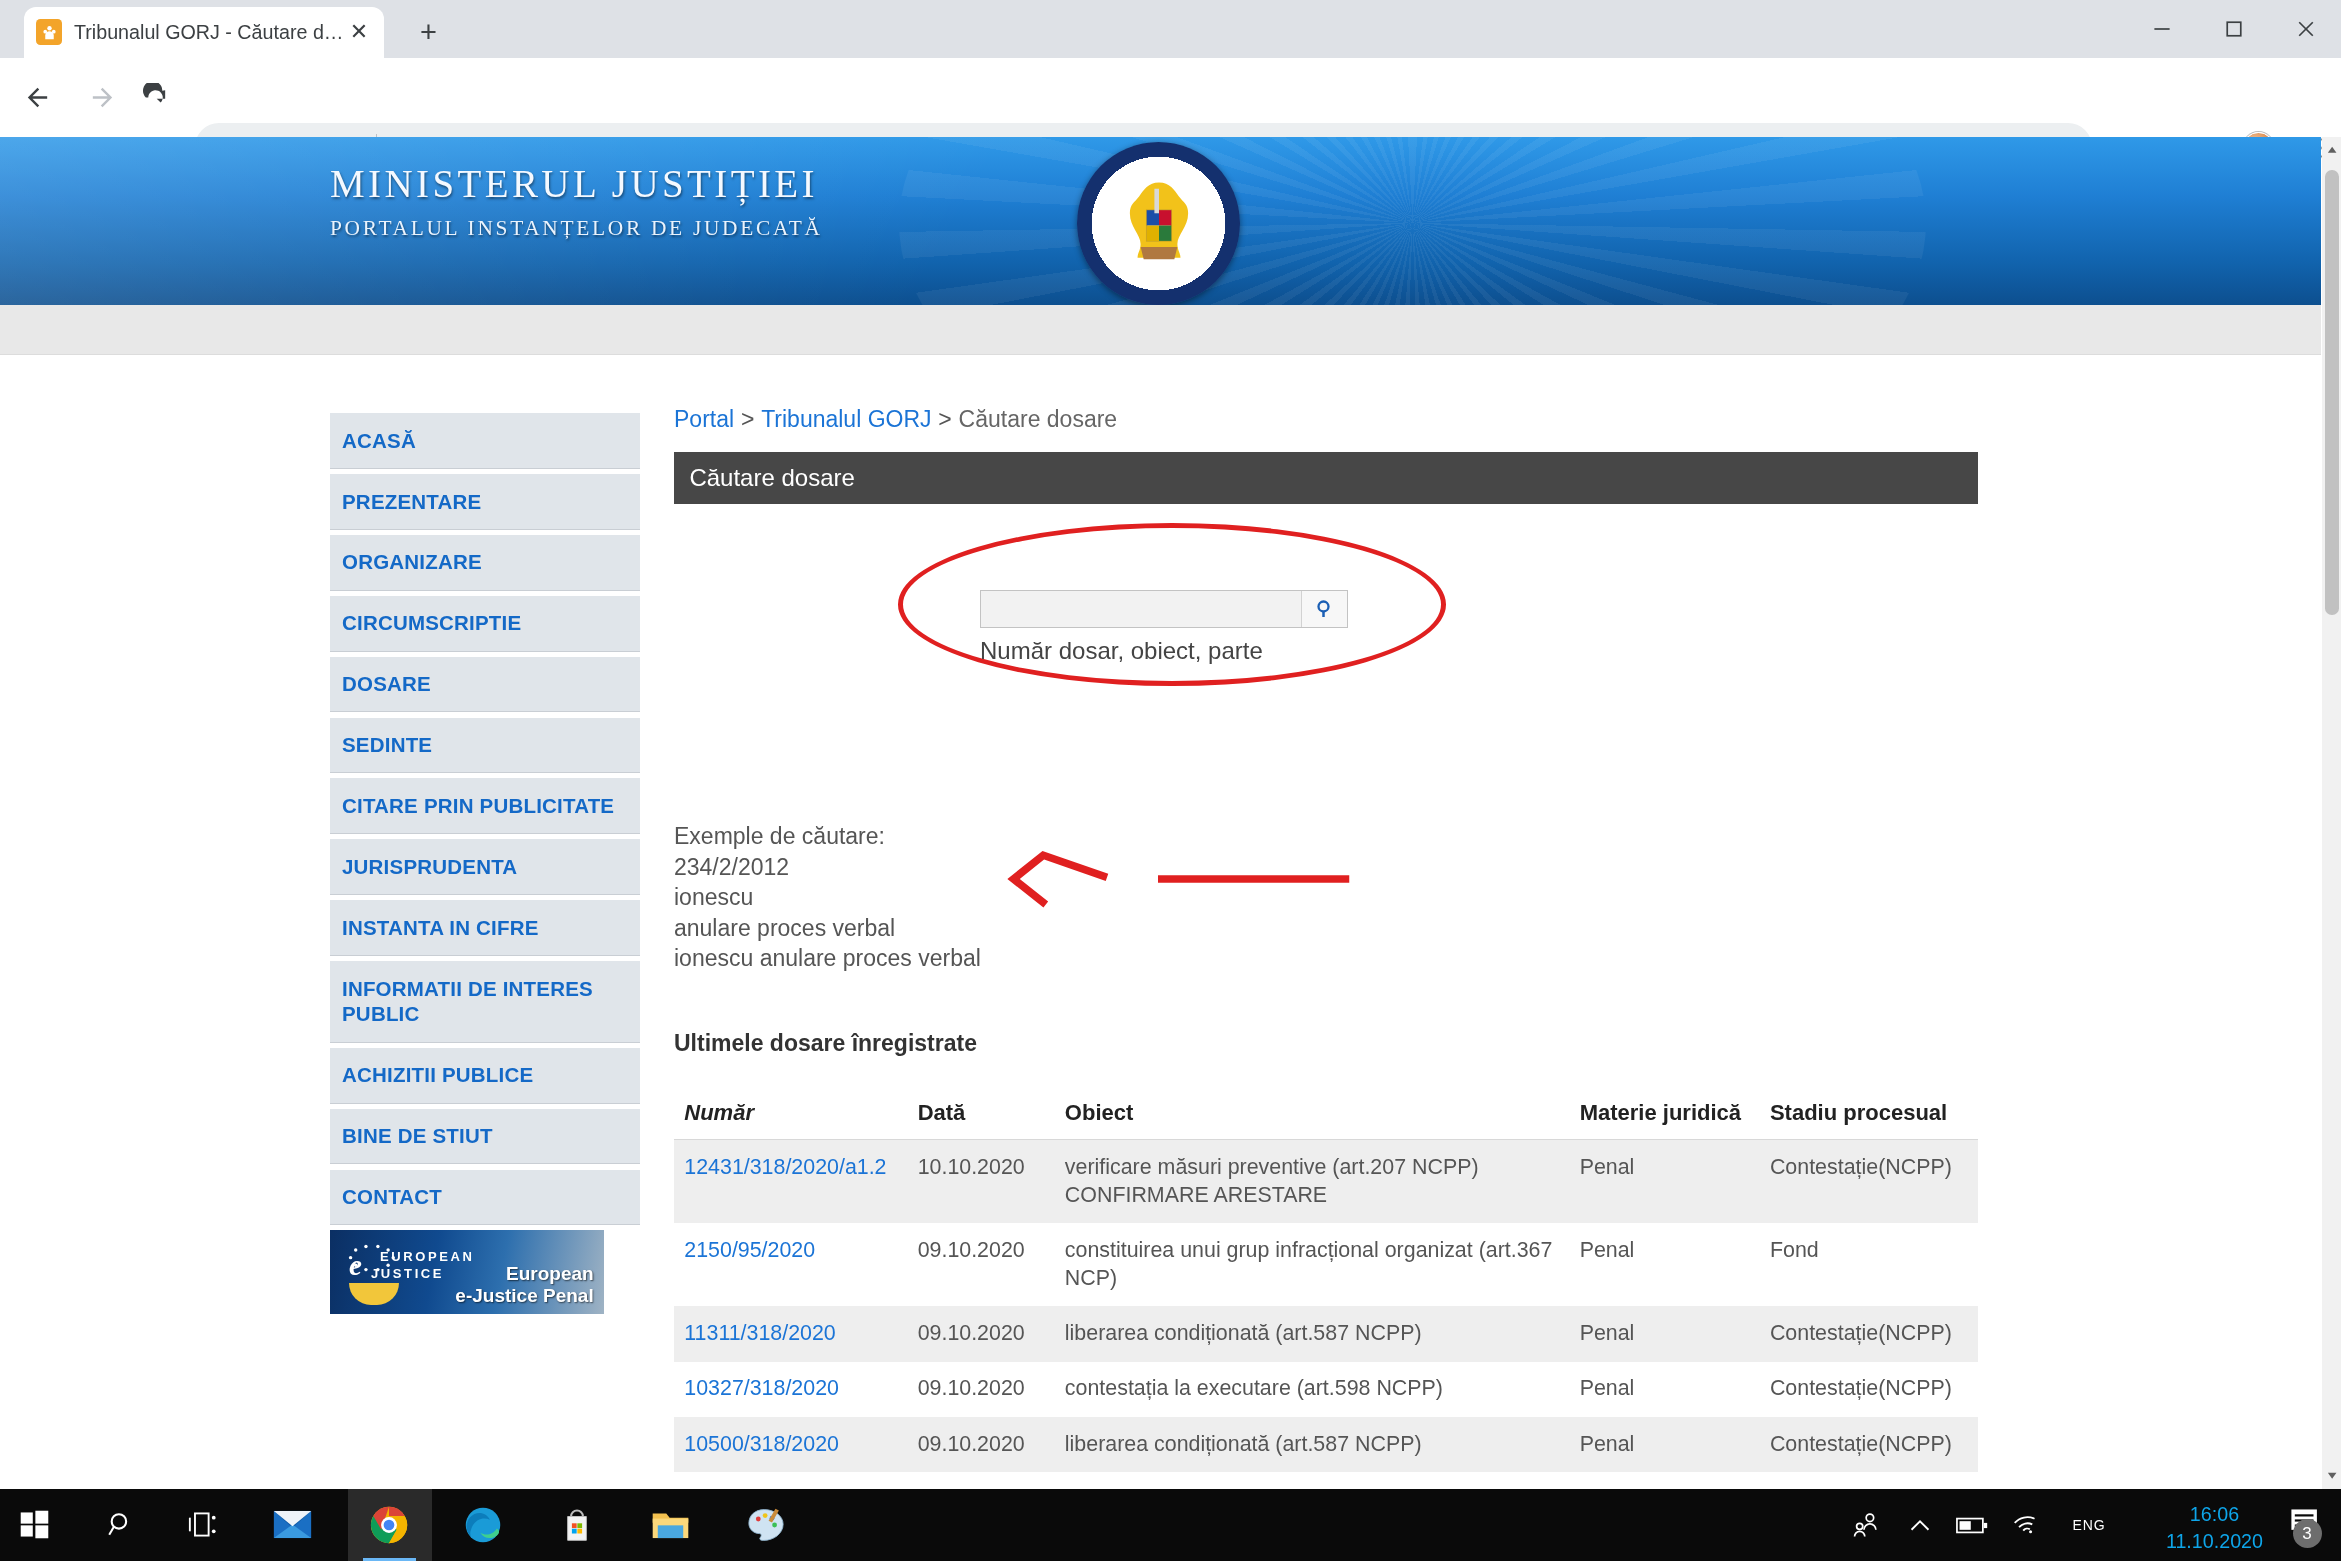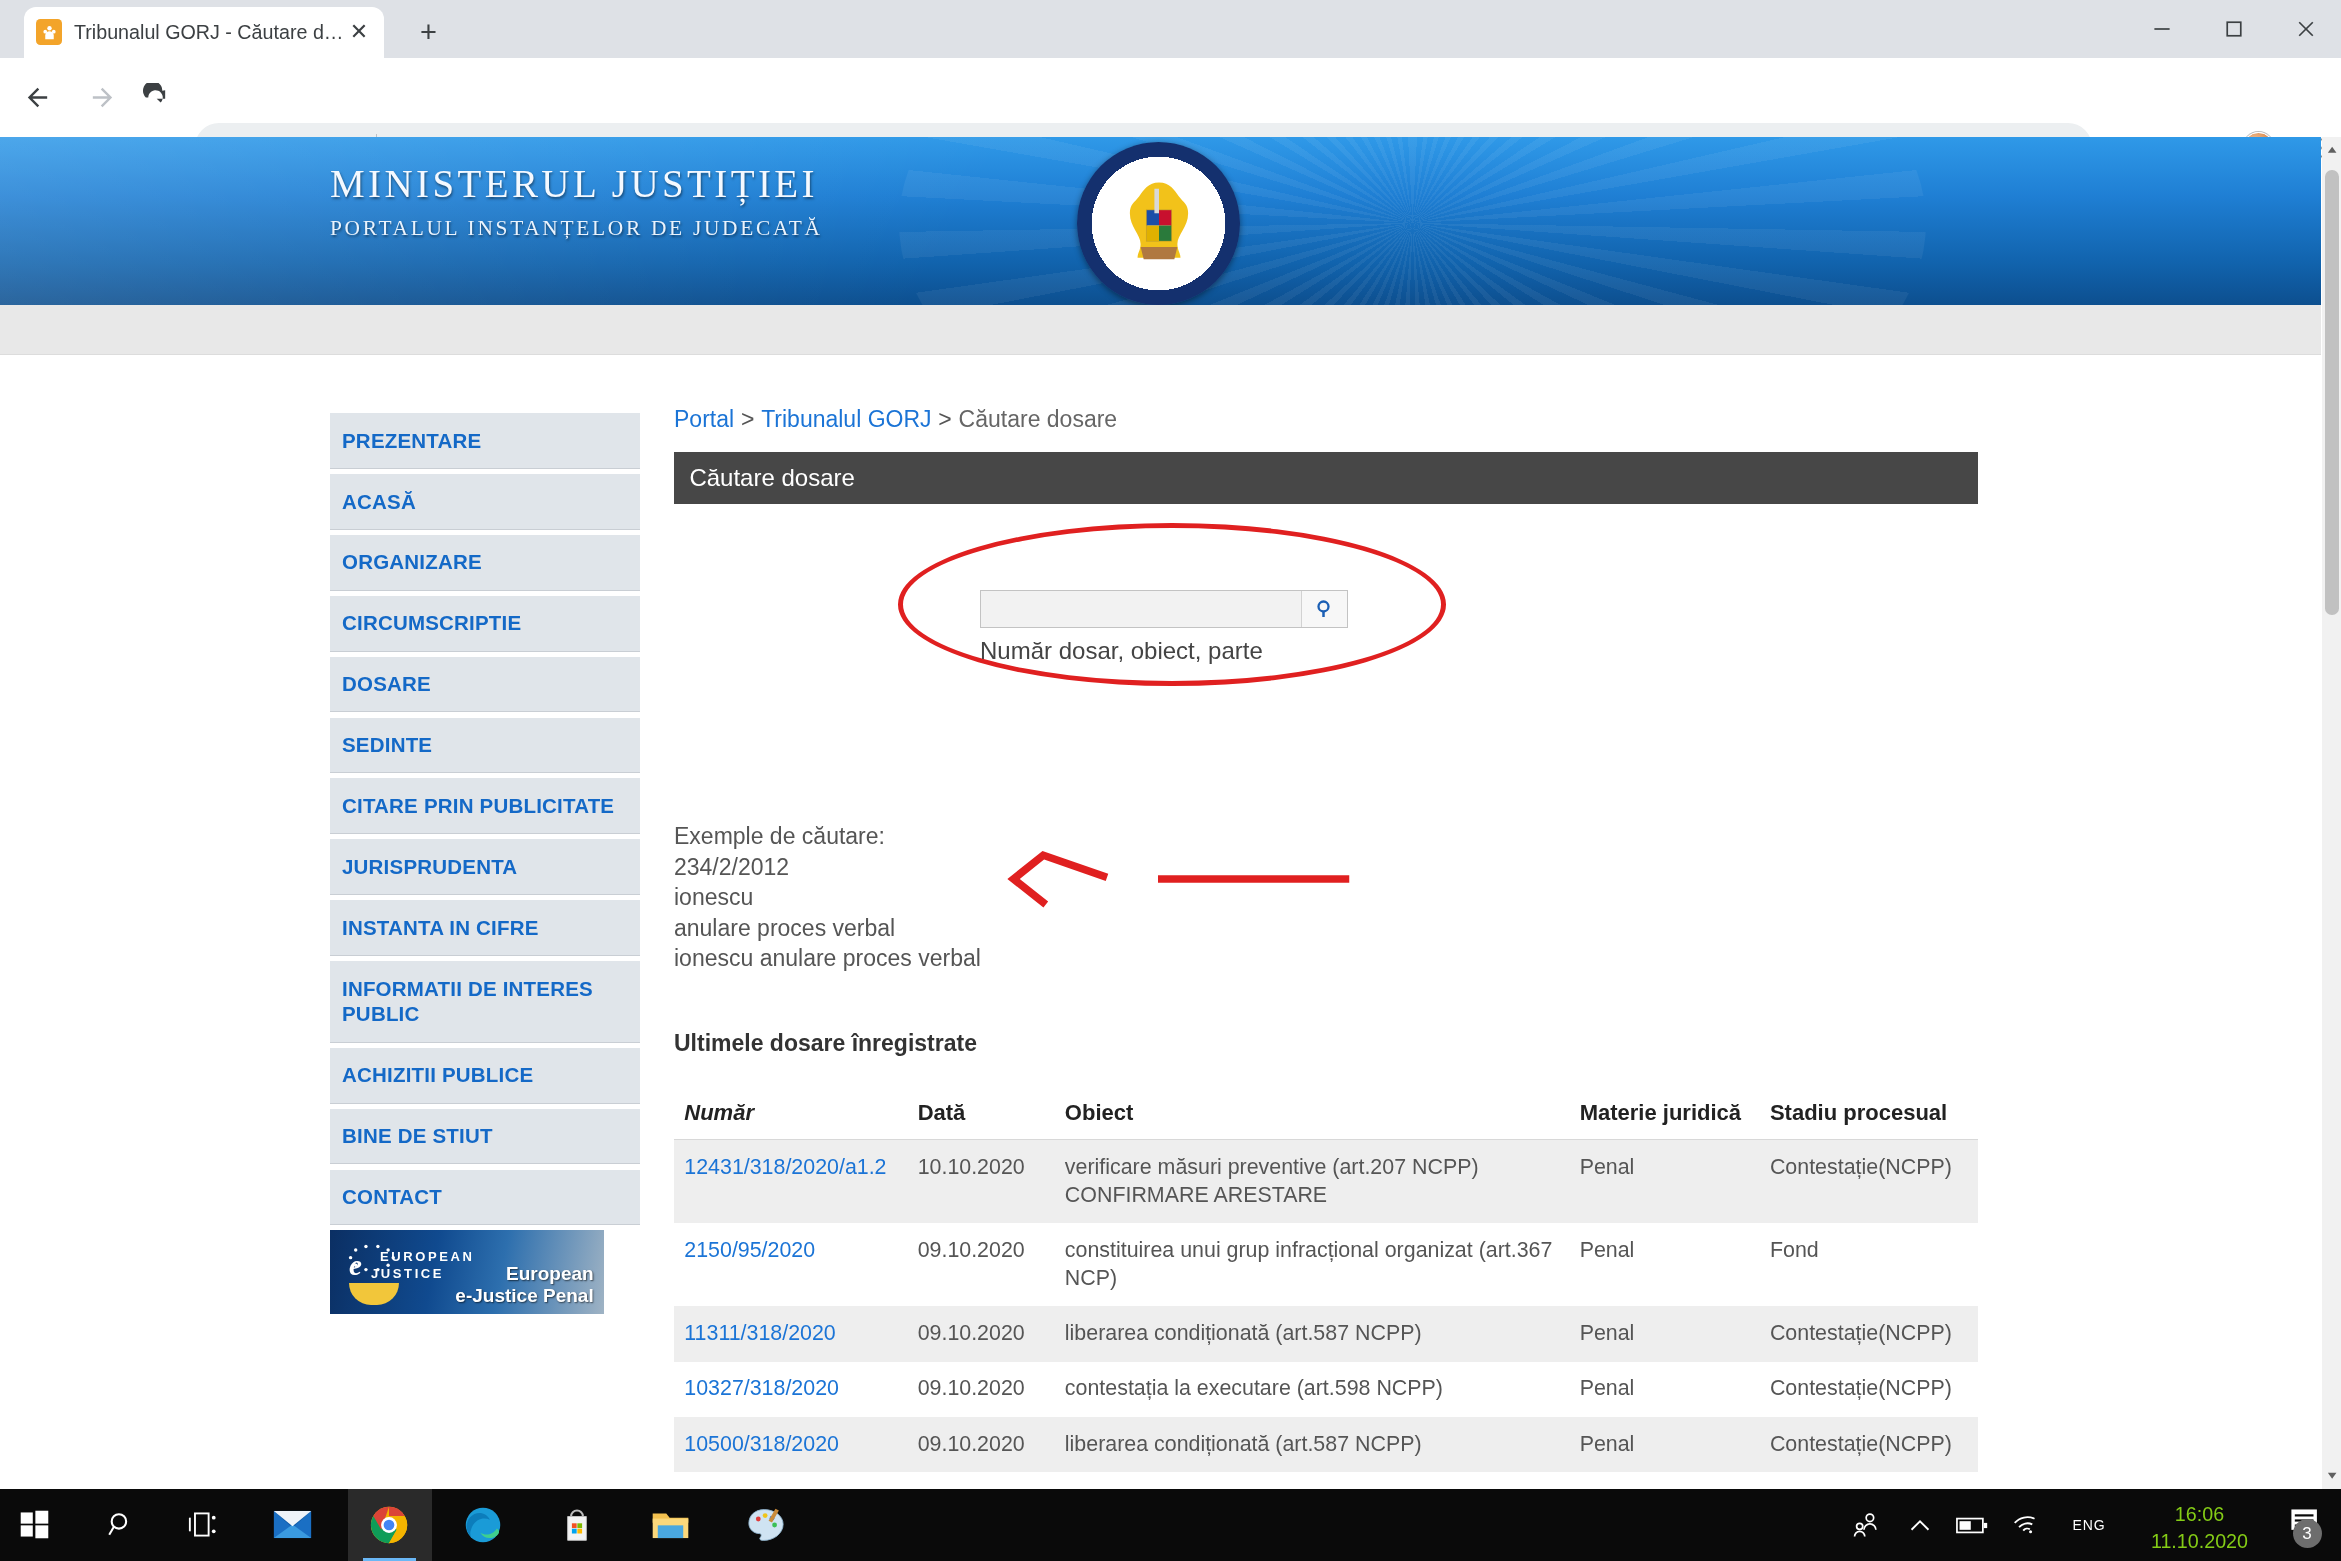--- a/index.html
+++ b/index.html
@@ -172,21 +172,21 @@
   .pscroll .ar { position:absolute; left:0; width:20.5px; height:20.5px; display:flex; align-items:center; justify-content:center; }
   .pscroll .ar.up { top:3.4px; } .pscroll .ar.down { bottom:3.4px; }
 
   
   #taskbar { position:absolute; left:0; top:1489px; width:2342px; height:72px; background:#0a0a0a; }
   .tb-ico { position:absolute; top:10.3px; width:51px; height:51px; display:flex; align-items:center; justify-content:center; }
   .tb-active { position:absolute; top:0; width:84px; height:72px; background:#2a2a2a; }
   .tb-active::after { content:""; position:absolute; left:15.4px; bottom:0; width:53px; height:3.4px; background:#6ab7f5; }
   .tray { position:absolute; top:0; height:72px; display:flex; align-items:center; }
   .tray-item { width:53px; height:72px; display:flex; align-items:center; justify-content:center; }
-  .clock { position:absolute; right:94px; top:12px; text-align:center; color:#84cc16; font-size:19.7px; line-height:1.35; }
+  .clock { position:absolute; right:79px; top:12px; text-align:center; color:#0ea5e9; font-size:19.7px; line-height:1.35; }
   .lang { color:#fff; font-size:14px; letter-spacing:0.9px; }
   .notif { position:absolute; right:15.4px; top:17px; width:39px; height:39px; }
   .notif-badge {
     position:absolute; right:5.1px; bottom:-3.4px; width:29px; height:29px; border-radius:50%;
     background:#6d6d6d; color:#fff; font-size:17px; display:flex; align-items:center; justify-content:center;
   }
 </style>
 </head>
 <body>
 
@@ -306,24 +306,24 @@
       </div>
 
     </div>
 
     <div class="grayband"></div>
 
     <div class="content">
 
       <div class="sidebar">
         <div class="side-item">
+            <span>ACASĂ</span>
+          </div>
+        <div class="side-item">
             <span>PREZENTARE</span>
-          </div>
-        <div class="side-item">
-            <span>ACASĂ</span>
           </div>
         <div class="side-item">
             <span>ORGANIZARE</span>
           </div>
         <div class="side-item">
             <span>CIRCUMSCRIPTIE</span>
           </div>
         <div class="side-item">
             <span>DOSARE</span>
           </div>

